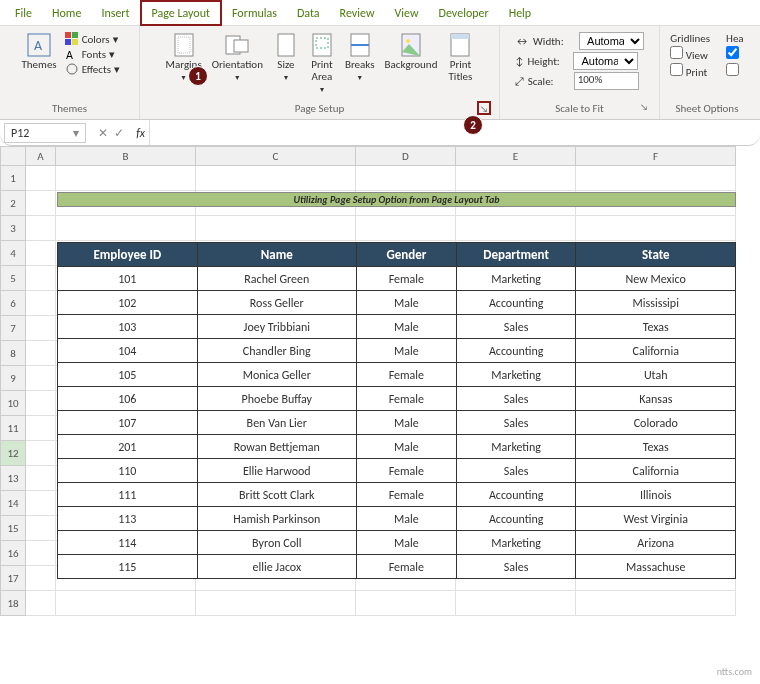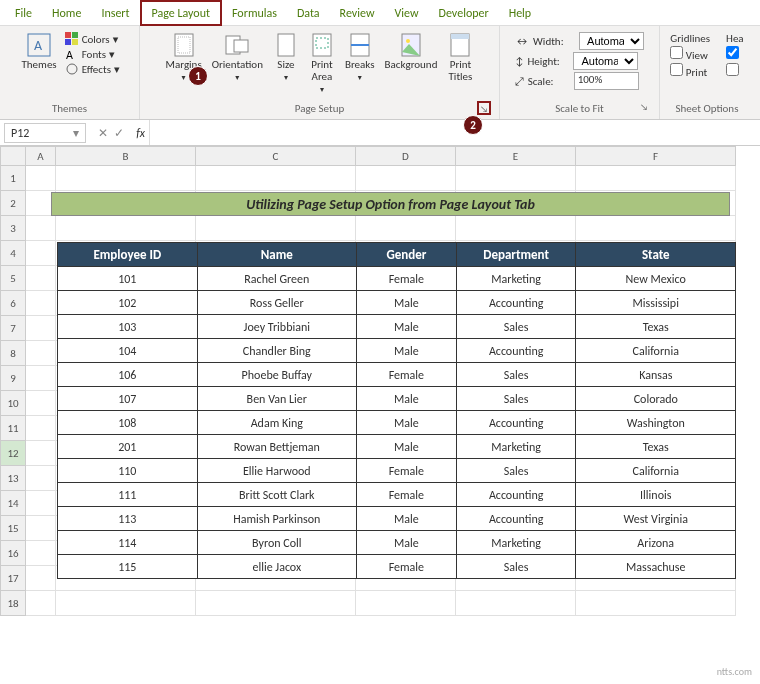--- a/index.html
+++ b/index.html
@@ -19,37 +19,37 @@
 .themes-stack { display: flex; flex-direction: column; gap: 1px; font-size: 11px; padding: 2px; }
 .themes-stack div { display: flex; align-items: center; gap: 3px; }
 .stf { display: flex; flex-direction: column; gap: 2px; font-size: 11px; padding: 2px; }
 .stf-row { display: flex; align-items: center; gap: 4px; }
 .stf-row .lab { width: 42px; }
 .stf-row select, .stf-row .val { border: 1px solid #aaa; background: #fff; padding: 0 3px; font-size: 11px; height: 18px; width: 65px; }
 .sheet-opts { display: flex; flex-direction: column; gap: 1px; font-size: 11px; padding: 2px 4px; }
 .callout { position: absolute; width: 20px; height: 20px; border-radius: 50%; background: #6b1313; color: #fff; display: flex; align-items: center; justify-content: center; font-size: 11px; font-weight: bold; border: 1px solid #fff; z-index: 10; }
 .callout.c1 { left: 188px; top: 40px; }
 .callout.c2 { left: 463px; top: 115px; }
-.namebox-row { display: flex; align-items: center; border-bottom: 1px solid #ccc; height: 26px; background: #fff; }
+.namebox-row { display: flex; align-items: center; border-bottom: 1px solid #ccc; height: 26px; background: #fff; border-radius: 12px; }
 .namebox { width: 82px; border: 1px solid #ccc; padding: 2px 6px; margin: 2px 4px; font-size: 12px; display: flex; justify-content: space-between; }
 .fx-btns { display: flex; gap: 6px; padding: 0 8px; color: #888; }
 .fx { font-style: italic; padding: 0 4px; }
 .grid { display: flex; }
 .rowhdrs { display: flex; flex-direction: column; }
 .corner { width: 26px; height: 20px; background: #f0f0f0; border: 1px solid #ccc; }
 .rowhdr { width: 26px; height: 25px; background: #f0f0f0; border: 1px solid #ccc; border-top: none; display: flex; align-items: center; justify-content: center; font-size: 11px; color: #555; }
 .rowhdr.sel { background: #d4e8d1; }
 .cols { flex: 1; }
 .colhdrs { display: flex; }
 .colhdr { height: 20px; background: #f0f0f0; border: 1px solid #ccc; border-left: none; display: flex; align-items: center; justify-content: center; font-size: 11px; color: #555; }
 .cells { position: relative; }
 .datarow { display: flex; }
 .cell { height: 25px; border: 1px solid #e0e0e0; border-left: none; border-top: none; }
 .cA { width: 30px; } .cB { width: 140px; } .cC { width: 160px; } .cD { width: 100px; } .cE { width: 120px; } .cF { width: 160px; }
-.banner { position: absolute; left: 25px; top: 26px; width: 679px; height: 24px; background: #a9c47f; display: flex; align-items: center; justify-content: center; font-style: italic; font-weight: bold; font-size: 14px; color: #2a2a2a; border: 1px solid #888; }
+.banner { position: absolute; left: 31px; top: 26px; width: 679px; height: 15px; background: #a9c47f; display: flex; align-items: center; justify-content: center; font-style: italic; font-weight: bold; font-size: 10px; color: #2a2a2a; border: 1px solid #888; }
 .tbl { position: absolute; left: 31px; top: 76px; width: 679px; border-collapse: collapse; }
 .tbl th { background: #2f4a63; color: #fff; font-weight: bold; font-size: 13px; padding: 4px; height: 24px; border: 1px solid #333; }
 .tbl td { background: #fff; text-align: center; font-size: 12px; padding: 3px; height: 24px; border: 1px solid #333; }
 .watermark { position: absolute; right: 8px; bottom: 6px; font-size: 10px; color: #aaa; }
 svg { display: block; }
 </style>
 </head>
 <body>
 
 <div class="tabs">
@@ -439,41 +439,41 @@
               <td>Texas</td>
             </tr>
             <tr>
               <td>104</td>
               <td>Chandler Bing</td>
               <td>Male</td>
               <td>Accounting</td>
               <td>California</td>
             </tr>
             <tr>
+              <td>105</td>
+              <td>Monica Geller</td>
+              <td>Female</td>
+              <td>Marketing</td>
+              <td>Utah</td>
+            </tr>
+            <tr>
               <td>106</td>
               <td>Phoebe Buffay</td>
               <td>Female</td>
               <td>Sales</td>
               <td>Kansas</td>
             </tr>
             <tr>
               <td>107</td>
               <td>Ben Van Lier</td>
               <td>Male</td>
               <td>Sales</td>
               <td>Colorado</td>
             </tr>
             <tr>
-              <td>108</td>
-              <td>Adam King</td>
-              <td>Male</td>
-              <td>Accounting</td>
-              <td>Washington</td>
-            </tr>
-            <tr>
               <td>201</td>
               <td>Rowan Bettjeman</td>
               <td>Male</td>
               <td>Marketing</td>
               <td>Texas</td>
             </tr>
             <tr>
               <td>110</td>
               <td>Ellie Harwood</td>
               <td>Female</td>

